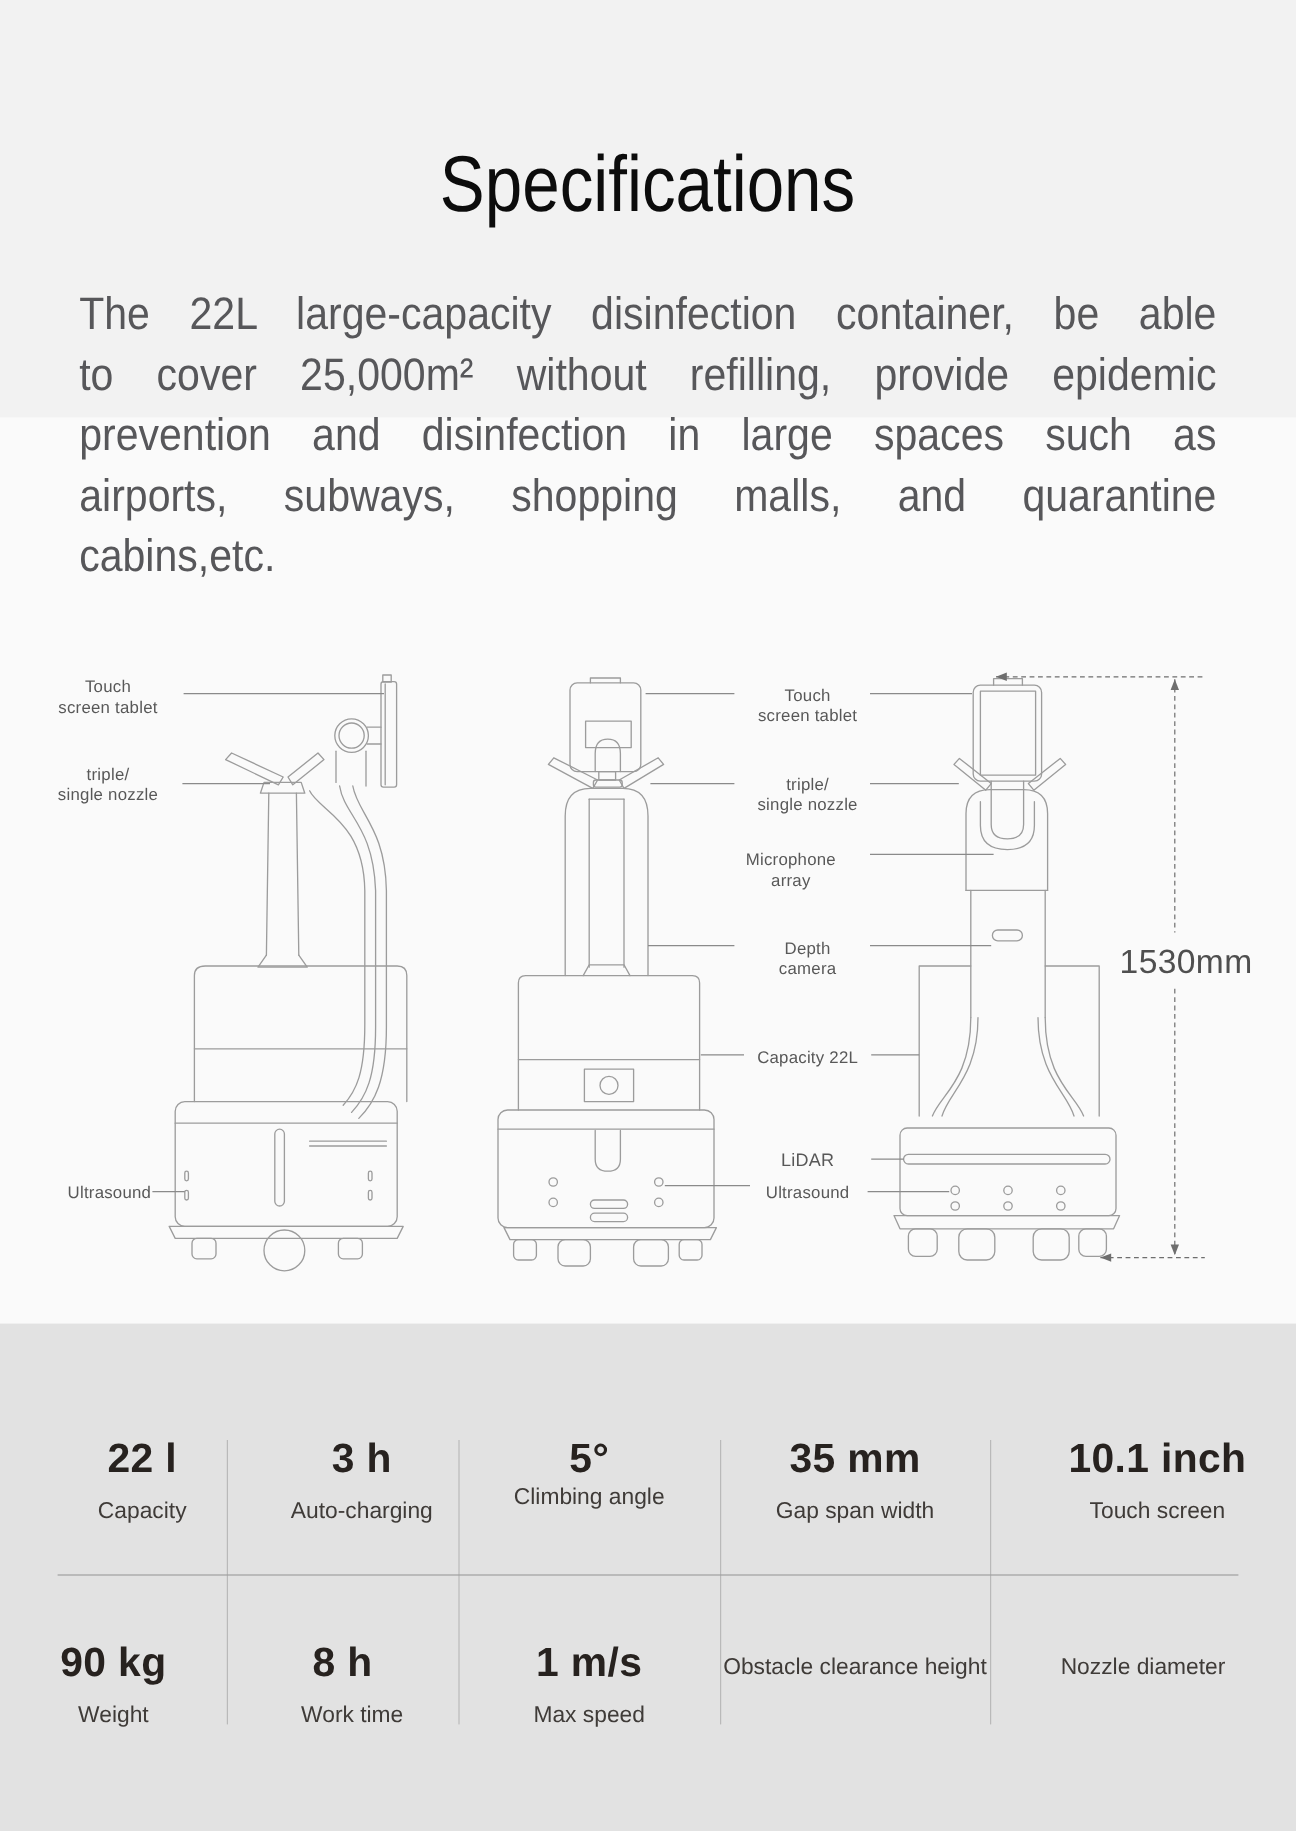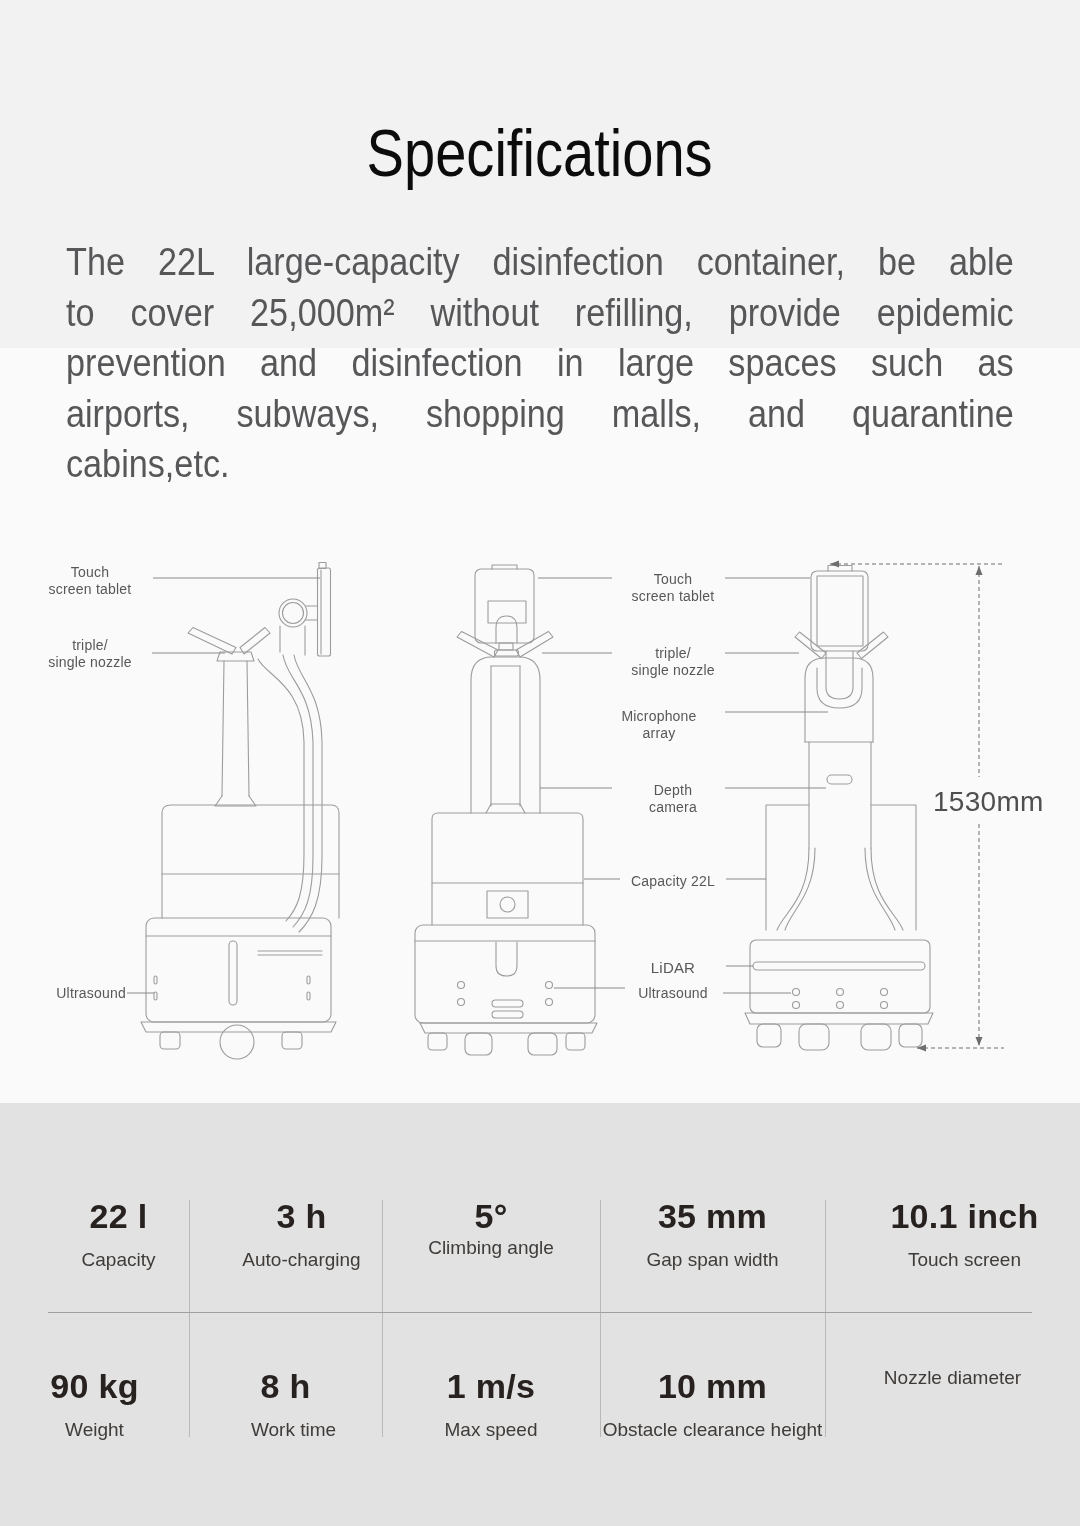--- a/index.html
+++ b/index.html
@@ -245,25 +245,24 @@
     </div>
     <div class="spec-cell" style="left:189px;width:193px;top:1366px;">
       <div class="spec-value">8 h</div>
       <div class="spec-label" style="margin-top:12px;padding-left:16px;">Work time</div>
     </div>
     <div class="spec-cell" style="left:382px;width:218px;top:1366px;">
       <div class="spec-value">1 m/s</div>
       <div class="spec-label" style="margin-top:12px;">Max speed</div>
     </div>
     <div class="spec-cell" style="left:600px;width:225px;top:1366px;">
-      <div class="spec-value">10 mm</div>
       <div class="spec-label" style="margin-top:12px;">Obstacle clearance height</div>
     </div>
     <div class="spec-cell" style="left:825px;width:255px;top:1366px;">
-      <div class="spec-label" style="">Nozzle diameter</div>
+      <div class="spec-label" style="margin-top:12px;">Nozzle diameter</div>
     </div>
 
     <div class="vdivider" style="left:189px;"></div>
     <div class="vdivider" style="left:382px;"></div>
     <div class="vdivider" style="left:600px;"></div>
     <div class="vdivider" style="left:825px;"></div>
     <div id="hrule"></div>
   </div>
 </div>
 

